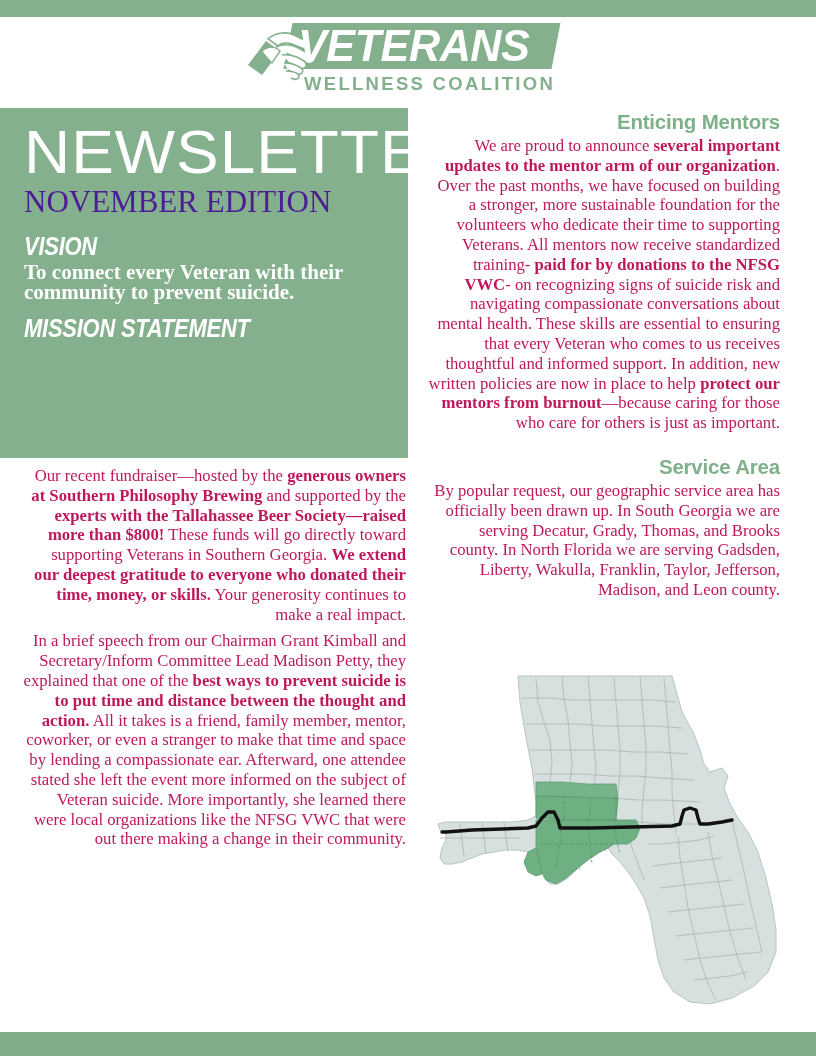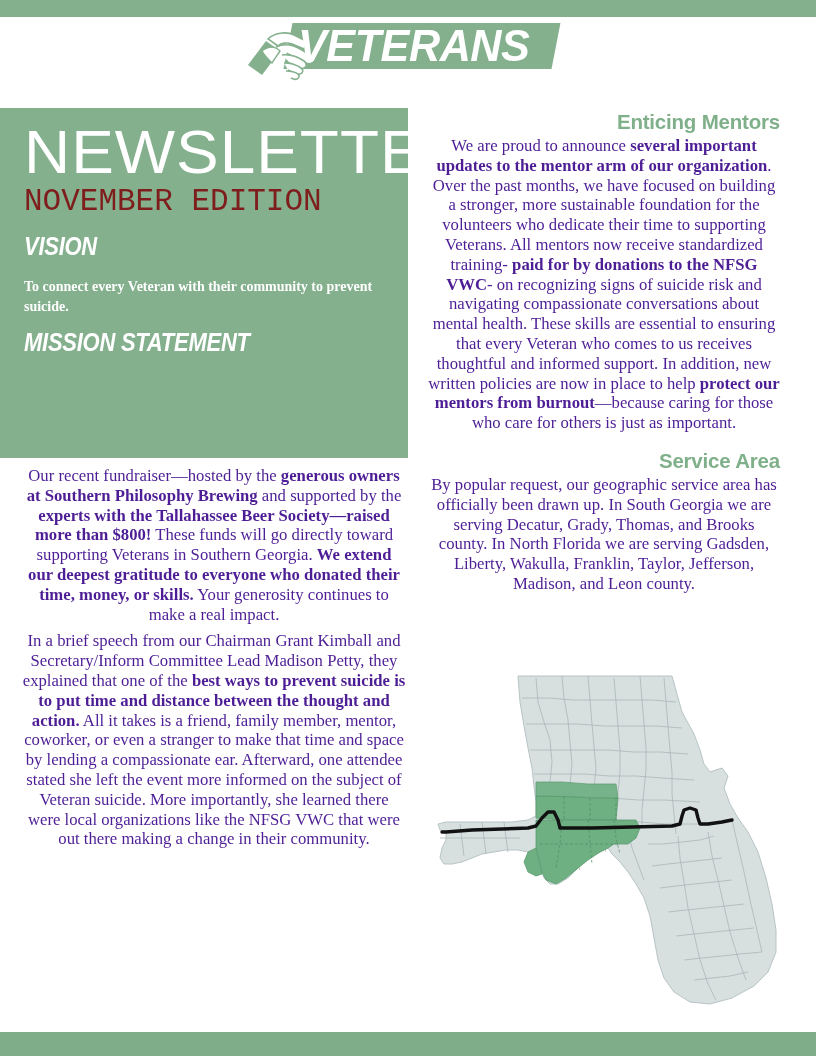--- a/index.html
+++ b/index.html
@@ -93,49 +93,49 @@
     font-weight: normal;
     font-size: 62px;
     line-height: 60px;
     letter-spacing: 1px;
     color: #ffffff;
     transform: scaleX(1.03);
     transform-origin: left top;
     white-space: nowrap;
   }
   .nl-sub {
-    font-family: Liberation Mono, monospace;
+    font-family: Liberation Serif, serif;
     font-weight: normal;
     font-size: 31px;
     line-height: 36px;
     letter-spacing: 0px;
-    color: #7f1d1d;
+    color: #4c1d95;
     margin-top: 2px;
     white-space: nowrap;
   }
   .panel-head {
     font-family: "Liberation Sans", sans-serif;
     font-weight: bold;
     font-style: italic;
     font-size: 25px;
     line-height: 28px;
     letter-spacing: -0.3px;
     color: #ffffff;
     transform: scaleX(0.88);
     transform-origin: left center;
     margin-top: 12px;
     white-space: nowrap;
   }
   .panel-body {
     font-family: "Liberation Serif", serif;
     font-weight: bold;
-    font-size: 14px;
+    font-size: 21px;
     line-height: 19.6px;
     color: #ffffff;
-    margin-top: 17px;
+    margin-top: 3px;
   }
 
   
   .col-left {
     position: absolute;
     left: 22px; top: 466px;
     width: 384px;
   }
   .col-right {
     position: absolute;
@@ -149,23 +149,23 @@
     line-height: 24px;
     letter-spacing: -0.2px;
     color: #7fb08a;
     margin: 0 0 2px 0;
     text-align: right;
   }
   p.body {
     font-family: "Liberation Serif", serif;
     font-size: 16.7px;
     line-height: 19.8px;
-    color: #4c1d95;
+    color: #be185d;
     margin: 0;
-    text-align: center;
+    text-align: right;
   }
   p.body + p.body { margin-top: 7px; }
   .body b { font-weight: bold; }
 
   
   .map-wrap {
     position: absolute;
     left: 432px; top: 672px;
     width: 352px; height: 340px;
   }
@@ -182,20 +182,21 @@
     <svg class="logo-hand" viewBox="0 0 90 64">
       <path d="M2 40 L20 16 L34 26 L16 50 Z" fill="#84b08d"></path>
       <path d="M22 14 C28 8, 40 6, 48 10 L62 17 L58 24 L46 19 C41 17, 35 18, 32 21 Z" fill="#ffffff" stroke="#84b08d" stroke-width="1.6"></path>
       <path d="M30 22 C38 18, 48 20, 56 25 L66 31 C69 33, 69 37, 66 38 C64 39, 62 39, 60 38 L50 32" fill="#ffffff" stroke="#84b08d" stroke-width="1.6"></path>
       <path d="M36 30 C44 29, 52 32, 58 36 C61 38, 61 42, 58 43 C56 44, 54 44, 52 43 L44 38" fill="#ffffff" stroke="#84b08d" stroke-width="1.6"></path>
       <path d="M38 38 C45 38, 51 40, 55 43 C58 45, 57 48, 54 49 C52 50, 50 49, 48 48 L42 45" fill="#ffffff" stroke="#84b08d" stroke-width="1.6"></path>
       <path d="M40 46 C45 46, 49 47, 52 49 C54 51, 53 53, 51 54 C49 55, 47 54, 45 53" fill="#ffffff" stroke="#84b08d" stroke-width="1.6"></path>
       <path d="M16 26 C24 20, 30 22, 34 26 L26 38 C22 34, 18 30, 16 26 Z" fill="#ffffff" stroke="#84b08d" stroke-width="1.4"></path>
     </svg>
     <div class="logo-veterans">VETERANS</div>
+    <div class="logo-sub">WELLNESS COALITION</div>
   </div>
 </div>
 
 <div class="green-panel">
   <div class="nl-title">NEWSLETTER</div>
   <div class="nl-sub">NOVEMBER EDITION</div>
 
   <div class="panel-head">VISION</div>
   <div class="panel-body">To connect every Veteran with their community to prevent suicide.</div>
 
@@ -204,21 +205,21 @@
 
 <div class="col-left">
   <p class="body"><span>Our recent fundraiser—hosted by the </span><b>generous owners at Southern Philosophy Brewing</b><span> and supported by the </span><b>experts with the Tallahassee Beer Society—raised more than $800!</b><span> These funds will go directly toward supporting Veterans in Southern Georgia. </span><b>We extend our deepest gratitude to everyone who donated their time, money, or skills.</b><span> Your generosity continues to make a real impact.</span></p>
   <p class="body"><span>In a brief speech from our Chairman Grant Kimball and Secretary/Inform Committee Lead Madison Petty, they explained that one of the </span><b>best ways to prevent suicide is to put time and distance between the thought and action.</b><span> All it takes is a friend, family member, mentor, coworker, or even a stranger to make that time and space by lending a compassionate ear. Afterward, one attendee stated she left the event more informed on the subject of Veteran suicide. More importantly, she learned there were local organizations like the NFSG VWC that were out there making a change in their community.</span></p>
 </div>
 
 <div class="col-right">
   <h2 class="sec-head">Enticing Mentors</h2>
   <p class="body"><span>We are proud to announce </span><b>several important updates to the mentor arm of our organization</b><span>. Over the past months, we have focused on building a stronger, more sustainable foundation for the volunteers who dedicate their time to supporting Veterans. All mentors now receive standardized training- </span><b>paid for by donations to the NFSG VWC</b><span>- on recognizing signs of suicide risk and navigating compassionate conversations about mental health. These skills are essential to ensuring that every Veteran who comes to us receives thoughtful and informed support. In addition, new written policies are now in place to help </span><b>protect our mentors from burnout</b><span>—because caring for those who care for others is just as important.</span></p>
 
-  <h2 class="sec-head" style="margin-top:16px;">Service Area</h2>
+  <h2 class="sec-head" style="margin-top:22px;">Service Area</h2>
   <p class="body">By popular request, our geographic service area has officially been drawn up. In South Georgia we are serving Decatur, Grady, Thomas, and Brooks county. In North Florida we are serving Gadsden, Liberty, Wakulla, Franklin, Taylor, Jefferson, Madison, and Leon county.</p>
 </div>
 
 <div class="map-wrap">
   <svg viewBox="0 0 352 340">
     <g>
 
       <path d="M86 4 L240 4 L250 40 L262 62 L268 78 L272 92 L278 100 L290 96 L296 104 L292 116
                L298 132 L306 146 L316 160 L326 180 L334 206 L340 232 L344 258 L344 280
                L336 300 L322 314 L300 326 L278 332 L258 330 L242 320 L232 306 L226 288

